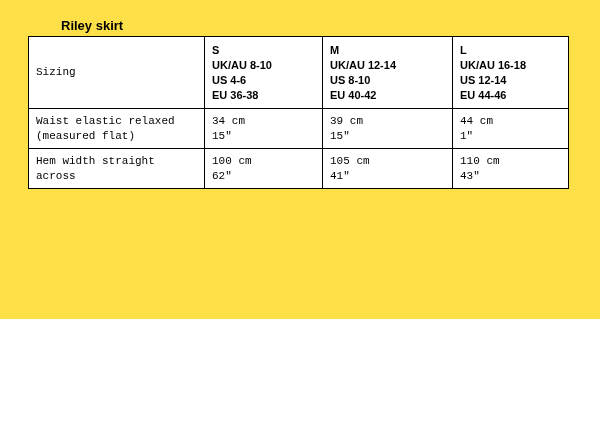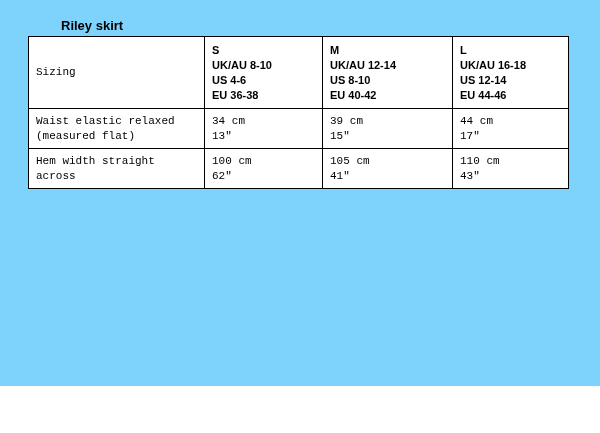--- a/index.html
+++ b/index.html
@@ -3,21 +3,21 @@
 <meta charset="utf-8">
 <style>
   * { margin: 0; padding: 0; box-sizing: border-box; }
   html, body {
     width: 600px; height: 433px;
     background: #ffffff;
     font-family: "Liberation Sans", "DejaVu Sans", sans-serif;
     color: #000000;
     overflow: hidden;
   }
-  .page { position: relative; width: 600px; height: 386px; background: #7dd3fc; }
+  .page { position: relative; width: 600px; height: 319px; background: #fde047; }
   .doc-title {
     position: absolute;
     left: 61px; top: 18px;
     font-size: 13px;
     font-weight: 700;
     line-height: 15px;
     color: #000000;
   }
   table.size-chart {
     position: absolute;
@@ -73,25 +73,25 @@
       </tr>
 
 
 
 
 
       <tr class="body-row">
         <td class="row-label">Waist elastic relaxed
 (measured flat)</td>
         <td class="value-cell">34 cm
-13"</td>
+15"</td>
         <td class="value-cell">39 cm
 15"</td>
         <td class="value-cell">44 cm
-17"</td>
+1"</td>
       </tr>
 
 
       <tr class="body-row">
         <td class="row-label">Hem width straight across</td>
         <td class="value-cell">100 cm
 62"</td>
         <td class="value-cell">105 cm
 41"</td>
         <td class="value-cell">110 cm

